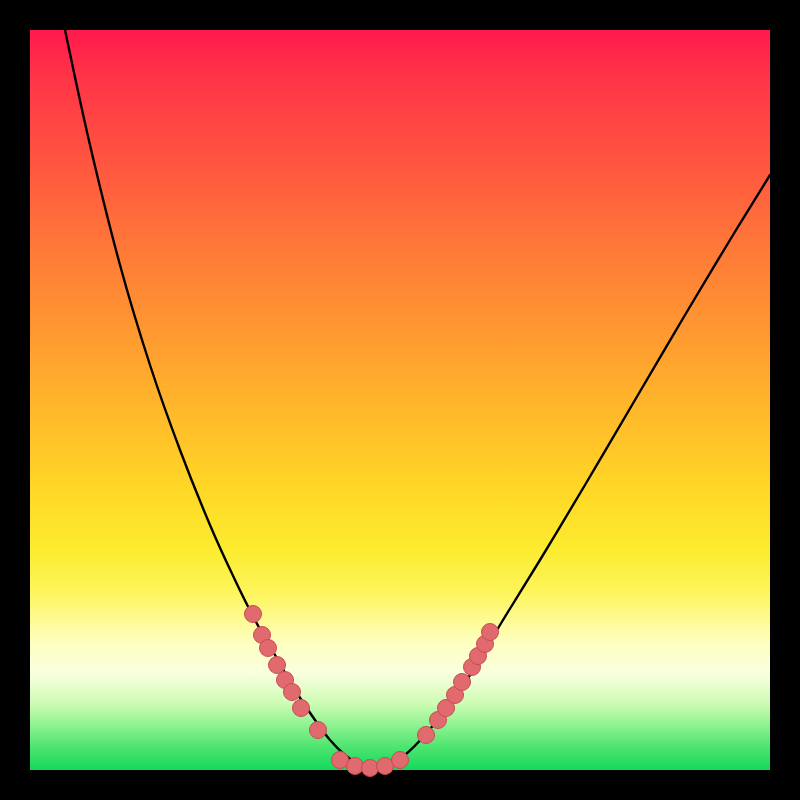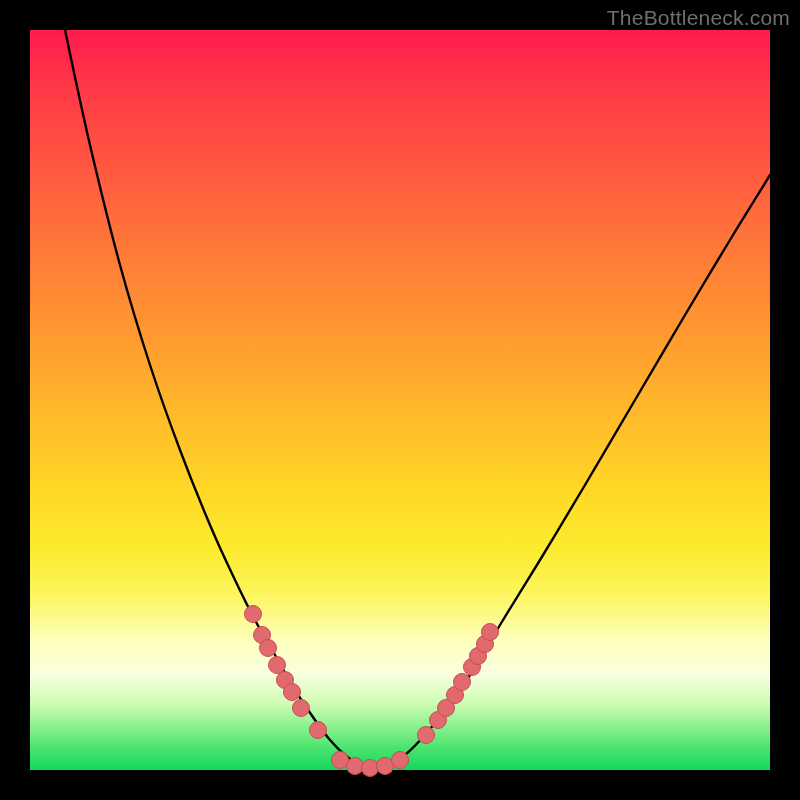--- a/index.html
+++ b/index.html
@@ -91,14 +91,13 @@
         <circle cx="455" cy="614" r="8.5" fill="#e16a6f" stroke="#c94b52" stroke-width="1"></circle>
         <circle cx="460" cy="602" r="8.5" fill="#e16a6f" stroke="#c94b52" stroke-width="1"></circle>
         <circle cx="310" cy="730" r="8.5" fill="#e16a6f" stroke="#c94b52" stroke-width="1"></circle>
         <circle cx="325" cy="736" r="8.5" fill="#e16a6f" stroke="#c94b52" stroke-width="1"></circle>
         <circle cx="340" cy="738" r="8.5" fill="#e16a6f" stroke="#c94b52" stroke-width="1"></circle>
         <circle cx="355" cy="736" r="8.5" fill="#e16a6f" stroke="#c94b52" stroke-width="1"></circle>
         <circle cx="370" cy="730" r="8.5" fill="#e16a6f" stroke="#c94b52" stroke-width="1"></circle>
       </g>
   </svg>
 
-  <div class="watermark">TheBottleneck.com</div>
 </div>
 
 </body></html>

